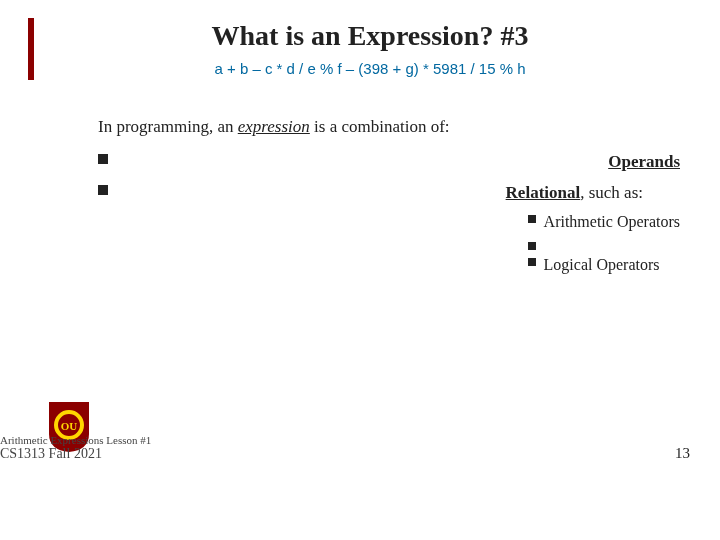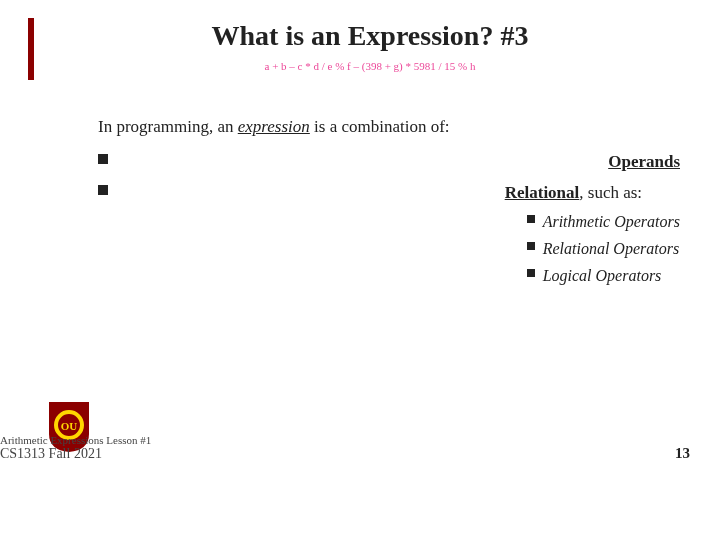--- a/index.html
+++ b/index.html
@@ -41,23 +41,23 @@
     .title {
       font-size: 28px;
       font-weight: bold;
       color: #222;
       text-align: center;
       padding-left: 0;
     }
 
     
     .code-line {
-      font-family: Liberation Serif, serif;
-      font-size: 11px;
-      color: #ec4899;
+      font-family: Liberation Sans, sans-serif;
+      font-size: 15px;
+      color: #0369a1;
       margin-top: 8px;
       text-align: center;
     }
 
     
     .content {
       position: absolute;
       top: 115px;
       left: 50px;
       right: 40px;
@@ -104,21 +104,20 @@
 
     .main-list > li .item-label {
       text-decoration: underline;
       font-weight: bold;
     }
 
     .sub-list {
       list-style: none;
       padding: 0;
       margin: 4px 0 4px 22px;
-      font-style: italic;
     }
 
     .sub-list li {
       font-size: 16px;
       color: #222;
       margin-bottom: 3px;
       display: flex;
       align-items: flex-start;
       line-height: 1.5;
     }
@@ -161,21 +160,21 @@
       color: #444;
     }
 
     
     .page-number {
       position: absolute;
       bottom: 22px;
       right: 30px;
       font-size: 15px;
       color: #222;
-      font-weight: bold;
+      font-weight: normal;
     }
   </style>
 </head>
 <body>
 
 <div class="slide">
 
   <div class="left-bar"></div>
 
   <div class="title-area">
@@ -202,21 +201,20 @@
         <span class="bullet-square"></span>
         <span>
           <span class="item-label">Relational</span><span>, such as:</span>
           <ul class="sub-list">
             <li>
               <span class="sub-bullet-square"></span>
               <span>Arithmetic Operators</span>
             </li>
             <li>
               <span class="sub-bullet-square"></span>
-              <span>Relational Operators</span>
             </li>
             <li>
               <span class="sub-bullet-square"></span>
               <span>Logical Operators</span>
             </li>
           </ul>
         </span>
       </li>
 
 

